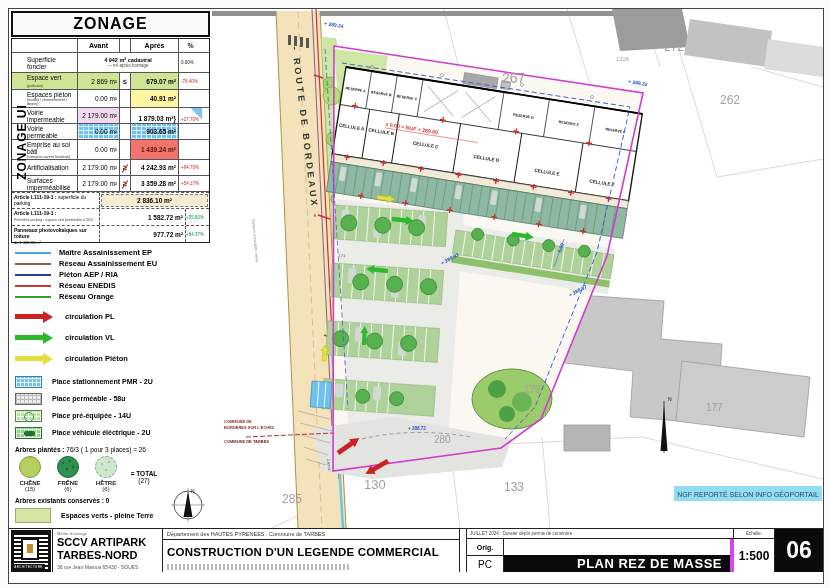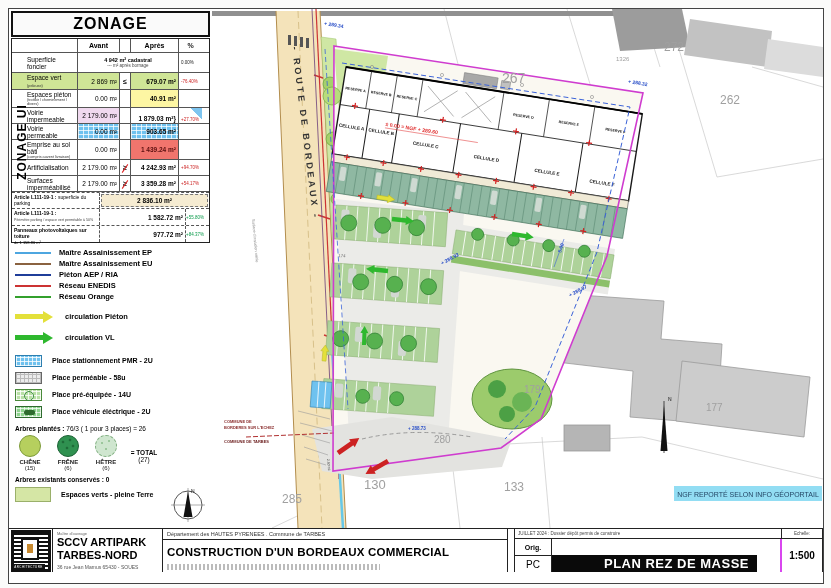--- a/index.html
+++ b/index.html
@@ -89,21 +89,21 @@
   .tb-strip{width:7px;}
   .tb-right{width:308px;display:flex;flex-direction:column;}
   .right-top{display:flex;border-bottom:1px solid #222;font-size:4.5px;color:#444;}
   .date-note{flex:1;padding:2px 3px;}
   .echelle{width:40px;text-align:center;border-left:1px solid #222;padding:2px 0;}
   .right-bottom{flex:1;display:flex;}
   .origpc{width:36px;display:flex;flex-direction:column;border-right:1px solid #222;}
   .orig{flex:1;border-bottom:1px solid #222;font-size:7px;font-weight:bold;display:flex;align-items:center;justify-content:center;}
   .pc{flex:1;font-size:10px;font-weight:normal;display:flex;align-items:center;justify-content:center;}
   .band{flex:1;background:#0a0a0a;color:#fff;display:flex;align-items:center;justify-content:flex-end;padding-right:8px;font-size:13px;font-weight:bold;letter-spacing:.5px;margin-top:16px;}
-  .scalebox{width:40px;border-left:2px solid #d946ef;display:flex;align-items:center;justify-content:center;font-size:10px;font-weight:bold;margin-left:23px;}
+  .scalebox{width:40px;border-left:4px solid #d946ef;display:flex;align-items:center;justify-content:center;font-size:12px;font-weight:bold;}
   .tb-num{width:48px;background:#0a0a0a;color:#fff;display:flex;align-items:center;justify-content:center;font-size:23px;font-weight:bold;border-right:none;}
   svg text{font-family:"Liberation Sans",sans-serif;}
 </style>
 </head>
 <body>
 
 <div class="page">
  <div class="sheet">
 
   <div class="legend">
@@ -204,50 +204,57 @@
       </div>
     </div>
 
     <div class="sec">
       <div class="net-row">
             <span class="net-line" style="border-top-color: rgb(77, 166, 224);"></span>
             <span class="net-label">Maître Assainissement EP</span>
           </div>
       <div class="net-row">
             <span class="net-line" style="border-top-color: rgb(138, 98, 64);"></span>
-            <span class="net-label">Maître Assainissement EU</span>
+            <span class="net-label">Réseau Assainissement EU</span>
           </div>
       <div class="net-row">
             <span class="net-line" style="border-top-color: rgb(31, 61, 153);"></span>
             <span class="net-label">Piéton AEP / RIA</span>
           </div>
       <div class="net-row">
             <span class="net-line" style="border-top-color: rgb(204, 51, 51);"></span>
             <span class="net-label">Réseau ENEDIS</span>
           </div>
       <div class="net-row">
             <span class="net-line" style="border-top-color: rgb(51, 160, 44);"></span>
             <span class="net-label">Réseau Orange</span>
           </div>
     </div>
 
     <div class="sec">
+      <div class="circ-row">
+            <span class="arr">
+              <i class="shaft" style="background-color: rgb(204, 34, 34);"></i>
+              <i class="head" style="border-left-color: rgb(204, 34, 34);"></i>
+            </span>
+            <span class="circ-label">circulation PL</span>
+          </div>
+      <div class="circ-row">
+            <span class="arr">
+              <i class="shaft" style="background-color: rgb(46, 184, 46);"></i>
+              <i class="head" style="border-left-color: rgb(46, 184, 46);"></i>
+            </span>
+            <span class="circ-label">circulation VL</span>
+          </div>
       <div class="circ-row">
             <span class="arr">
               <i class="shaft" style="background-color: rgb(227, 224, 58);"></i>
               <i class="head" style="border-left-color: rgb(227, 224, 58);"></i>
             </span>
             <span class="circ-label">circulation Piéton</span>
-          </div>
-      <div class="circ-row">
-            <span class="arr">
-              <i class="shaft" style="background-color: rgb(46, 184, 46);"></i>
-              <i class="head" style="border-left-color: rgb(46, 184, 46);"></i>
-            </span>
-            <span class="circ-label">circulation VL</span>
           </div>
     </div>
 
     <div class="sec">
       <div class="place-row">
             <span class="sw sw-pmr"></span>
             <span class="place-label">Place stationnement PMR - 2U</span>
           </div>
       <div class="place-row">
             <span class="sw sw-perm"></span>
@@ -707,34 +714,35 @@
       </div>
     </div>
     <div class="tb-cell tb-owner">
       <div class="owner-label">Maître d'ouvrage</div>
       <div class="owner-name">SCCV ARTIPARK</div>
       <div class="owner-name">TARBES-NORD</div>
       <div class="owner-addr">36 rue Jean Mamus  65430 - SOUES</div>
     </div>
     <div class="tb-cell tb-project">
       <div class="proj-top">Département des HAUTES PYRENEES  . Commune de TARBES</div>
-      <div class="proj-main">CONSTRUCTION D'UN BORDEAUX COMMERCIAL</div>
+      <div class="proj-main">CONSTRUCTION D'UN LEGENDE COMMERCIAL</div>
       <div class="proj-note"></div>
     </div>
     <div class="tb-cell tb-strip"></div>
     <div class="tb-cell tb-right">
       <div class="right-top">
         <div class="date-note">JUILLET 2024 : Dossier dépôt permis de construire</div>
         <div class="echelle">Echelle:</div>
       </div>
       <div class="right-bottom">
         <div class="origpc">
           <div class="orig">Orig.</div>
           <div class="pc">PC</div>
         </div>
         <div class="band">PLAN REZ DE MASSE</div>
         <div class="scalebox">1:500</div>
       </div>
     </div>
+    <div class="tb-cell tb-num">06</div>
   </div>
 
  </div>
 </div>
 
 </body></html>

